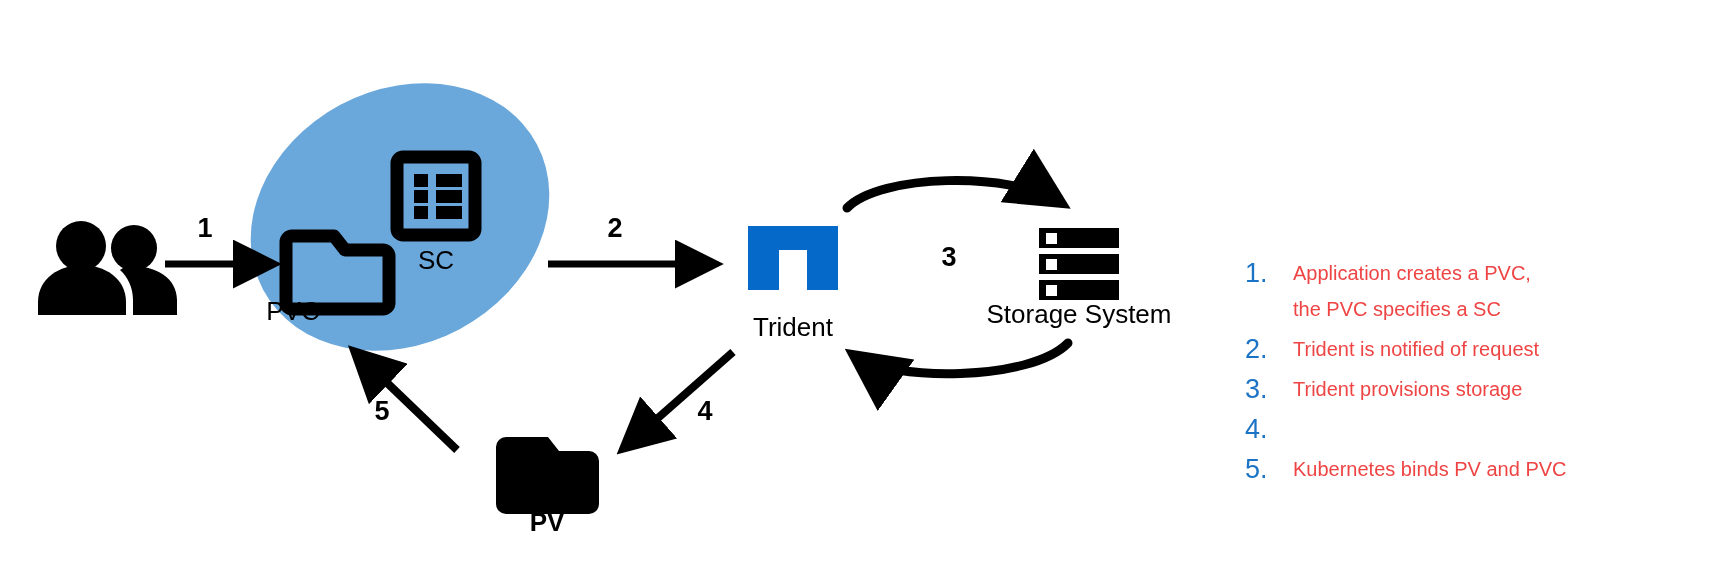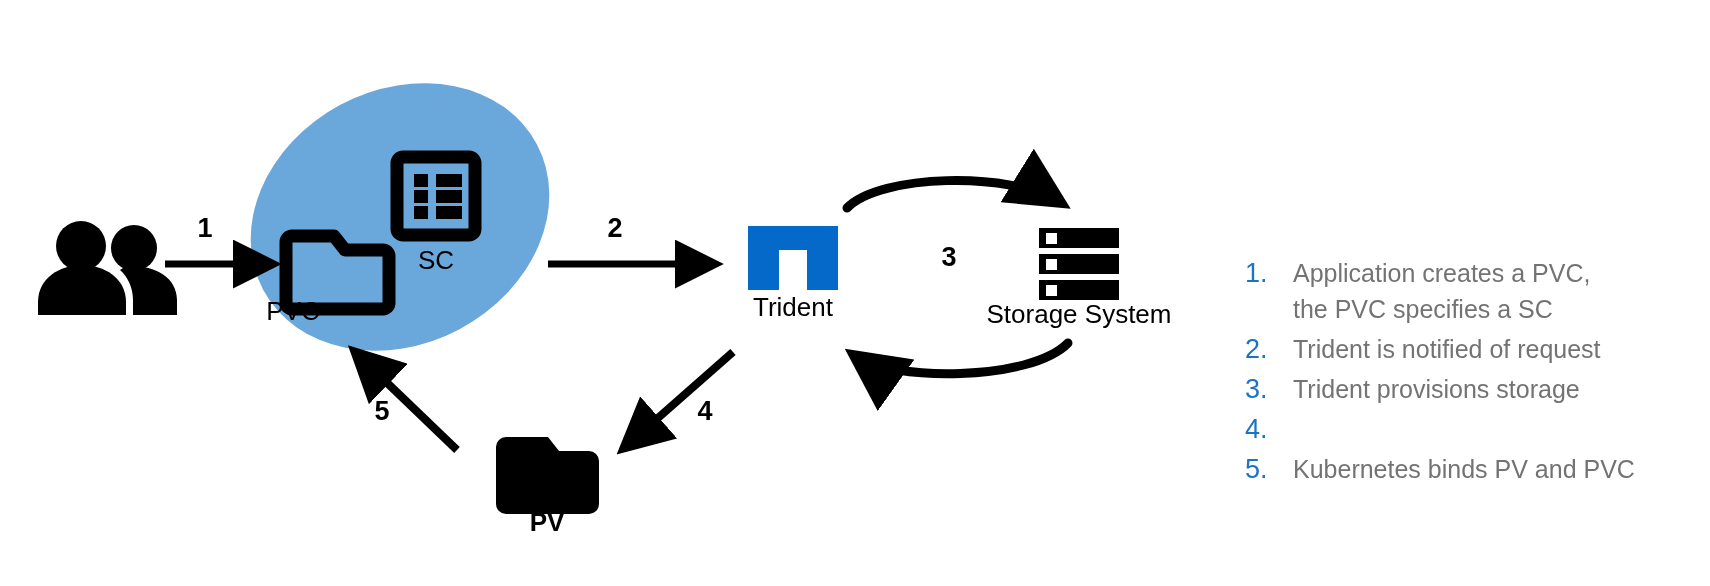--- a/index.html
+++ b/index.html
@@ -59,23 +59,23 @@
     flex: 0 0 auto;
     width: 48px;
     font-family: "Liberation Sans", sans-serif;
     font-size: 27px;
     line-height: 36px;
     color: #1a73c4;
   }
   .legend-text {
     flex: 1 1 auto;
     font-family: "Liberation Sans", sans-serif;
-    font-size: 25px;
+    font-size: 20px;
     line-height: 36px;
-    color: #737373;
+    color: #ef4444;
     white-space: pre-line;
   }
 </style>
 </head>
 <body>
 
 <div id="canvas">
 
   <svg class="diagram-svg" viewBox="0 0 1710 586" xmlns="http://www.w3.org/2000/svg">
 
@@ -142,21 +142,21 @@
 
     <line x1="733" y1="352" x2="625" y2="447" stroke="#000000" stroke-width="8" marker-end="url(#arrowhead)"></line>
 
     <line x1="457" y1="450" x2="356" y2="353" stroke="#000000" stroke-width="8" marker-end="url(#arrowhead)"></line>
   </svg>
 
   <div class="node-label" style="left:243px; top:294px; width:100px;">PVC</div>
 
   <div class="node-label" style="left:386px; top:243px; width:100px;">SC</div>
 
-  <div class="node-label" style="left:713px; top:290px; width:160px;">Trident</div>
+  <div class="node-label" style="left:713px; top:310px; width:160px;">Trident</div>
 
   <div class="node-label" style="left:939px; top:297px; width:280px;">Storage System</div>
 
   <div class="node-label" style="left:497px; top:505px; width:100px;font-weight:bold;">PV</div>
 
   <div class="step-number" style="left:190px; top:213px; width:30px;">1</div>
 
   <div class="step-number" style="left:600px; top:213px; width:30px;">2</div>
 
   <div class="step-number" style="left:934px; top:242px; width:30px;">3</div>

